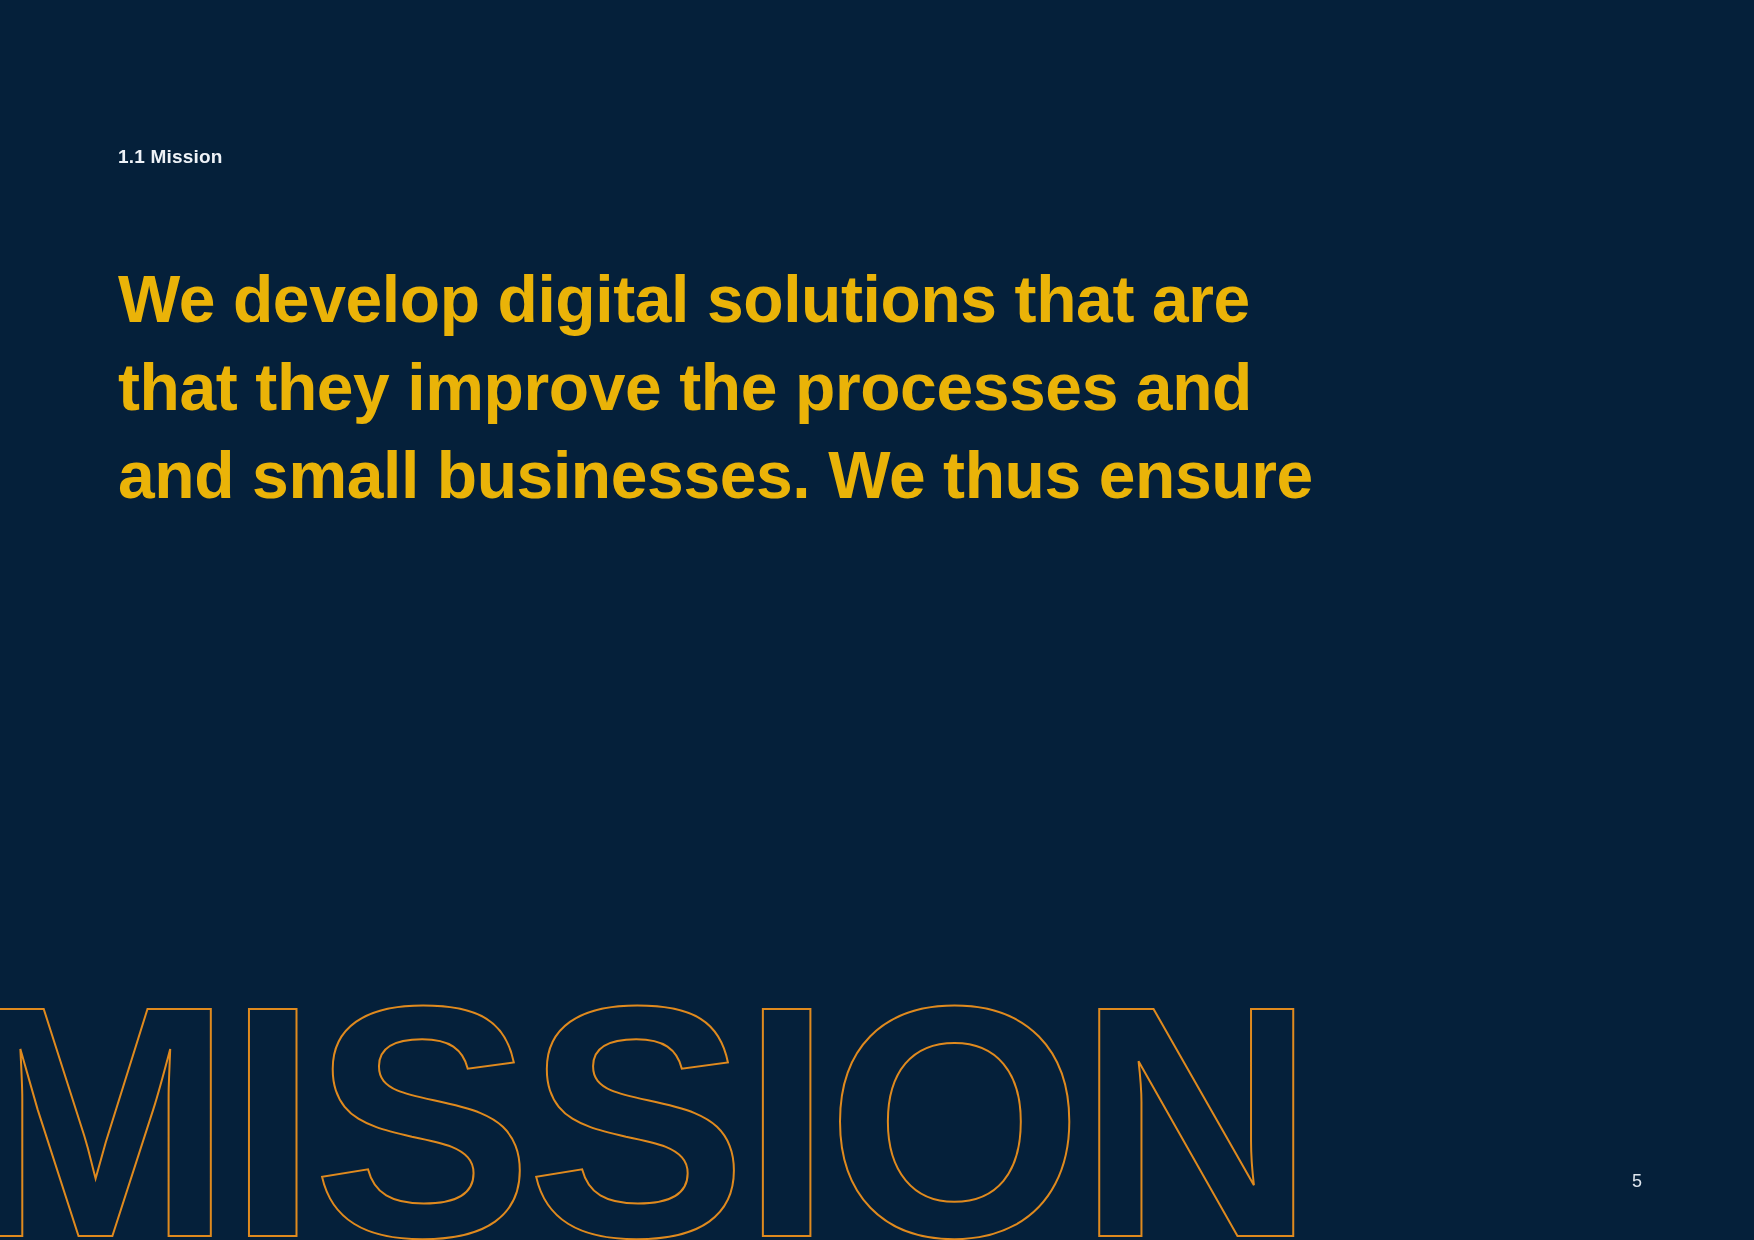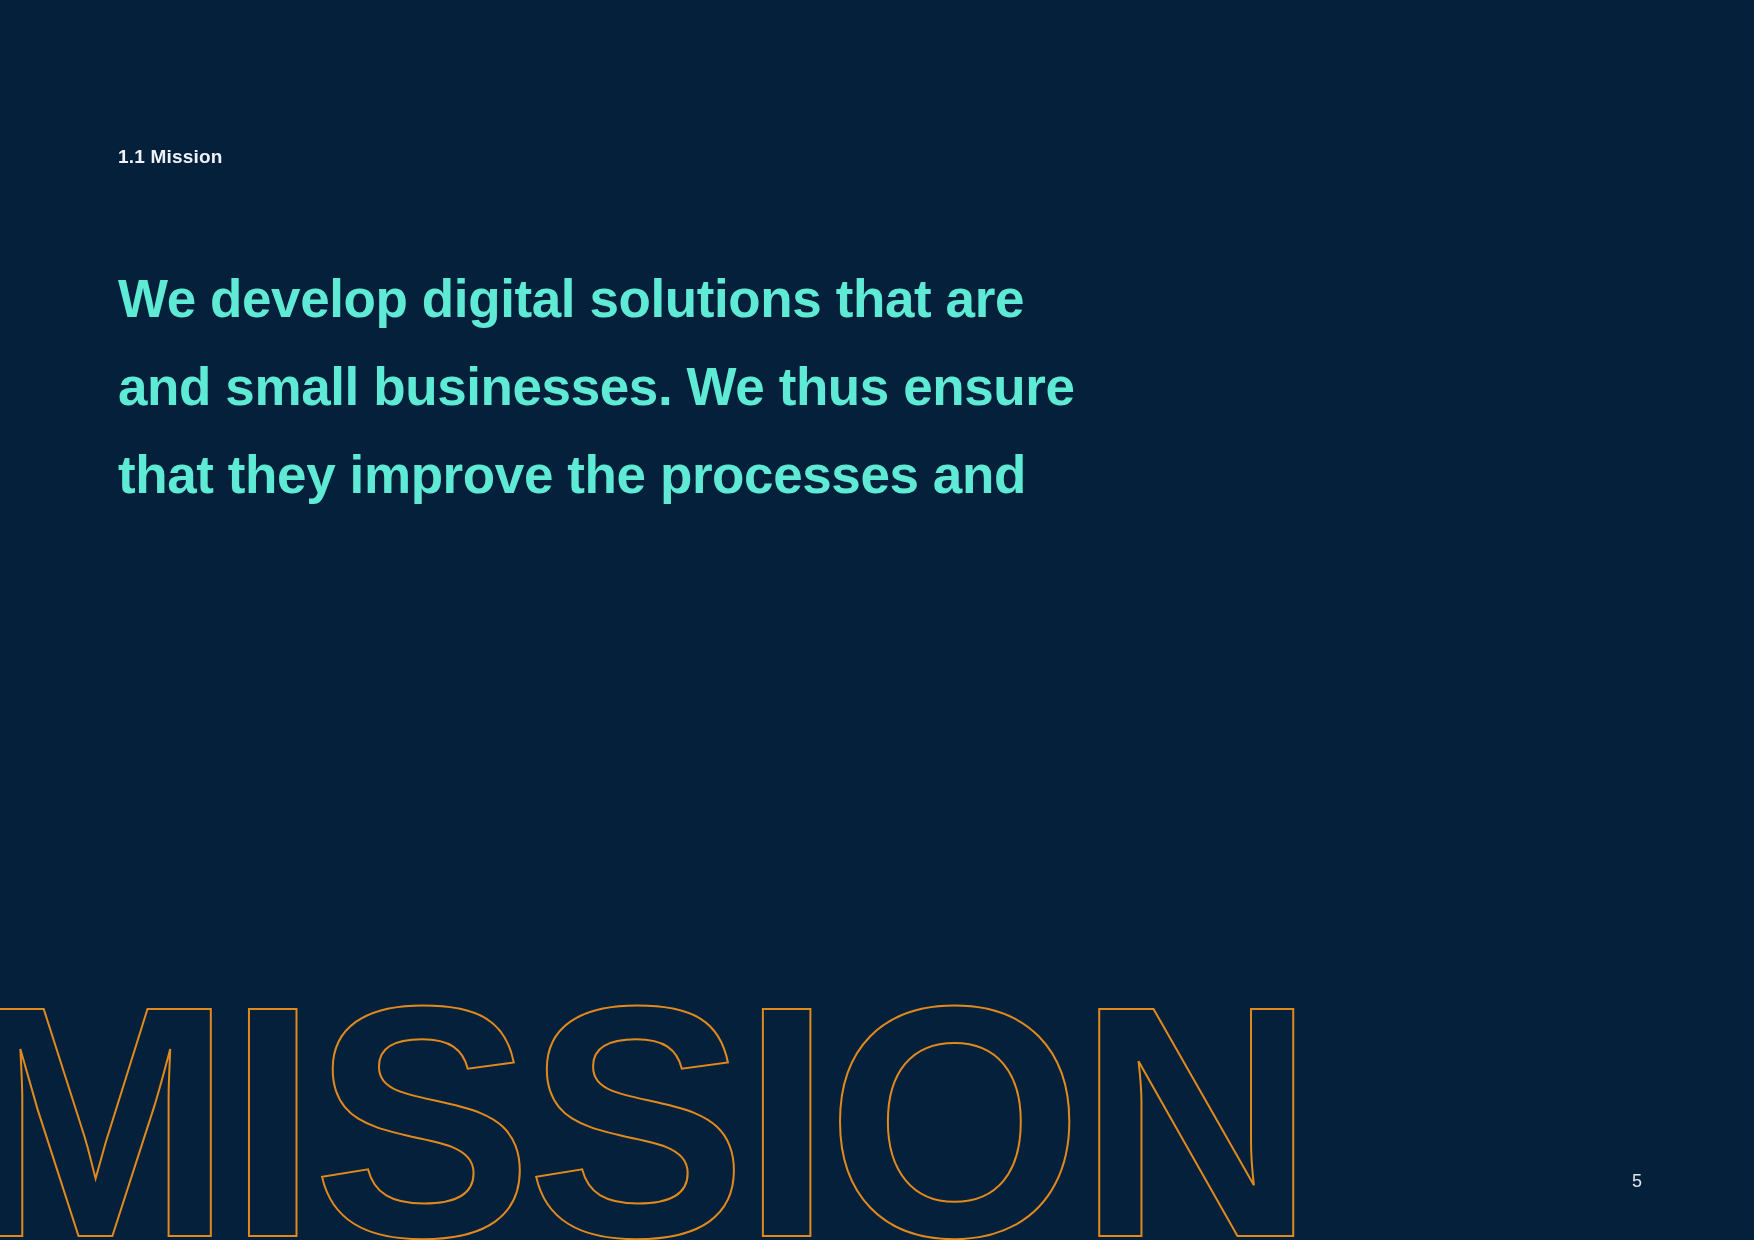--- a/index.html
+++ b/index.html
@@ -38,25 +38,25 @@
     white-space: nowrap;
     margin-top: 20px;
   }
 
   
   .statement {
     position: absolute;
     left: 118px;
     top: 255px;
     width: 1310px;
-    font-size: 53px;
+    font-size: 66px;
     font-weight: 700;
     line-height: 88px;
     letter-spacing: -0.4px;
-    color: #5eead4;
+    color: #eab308;
   }
 
   .statement .line { display: block; white-space: nowrap; }
 
   
   .watermark {
     position: absolute;
     left: -42px;
     bottom: -96px;
     width: 1560px;
@@ -90,22 +90,22 @@
 </style>
 </head>
 <body>
 
 <div class="slide">
 
   <div class="section-label">1.1 Mission</div>
 
   <div class="statement">
     <span class="line">We develop digital solutions that are</span>
+    <span class="line">that they improve the processes and</span>
     <span class="line">and small businesses. We thus ensure</span>
-    <span class="line">that they improve the processes and</span>
   </div>
 
   <div class="watermark">
     <svg viewBox="0 0 1560 430" preserveAspectRatio="xMinYMax meet" aria-hidden="true">
       <text x="0" y="330">MISSION</text>
     </svg>
   </div>
 
   <div class="page-number">5</div>
 

